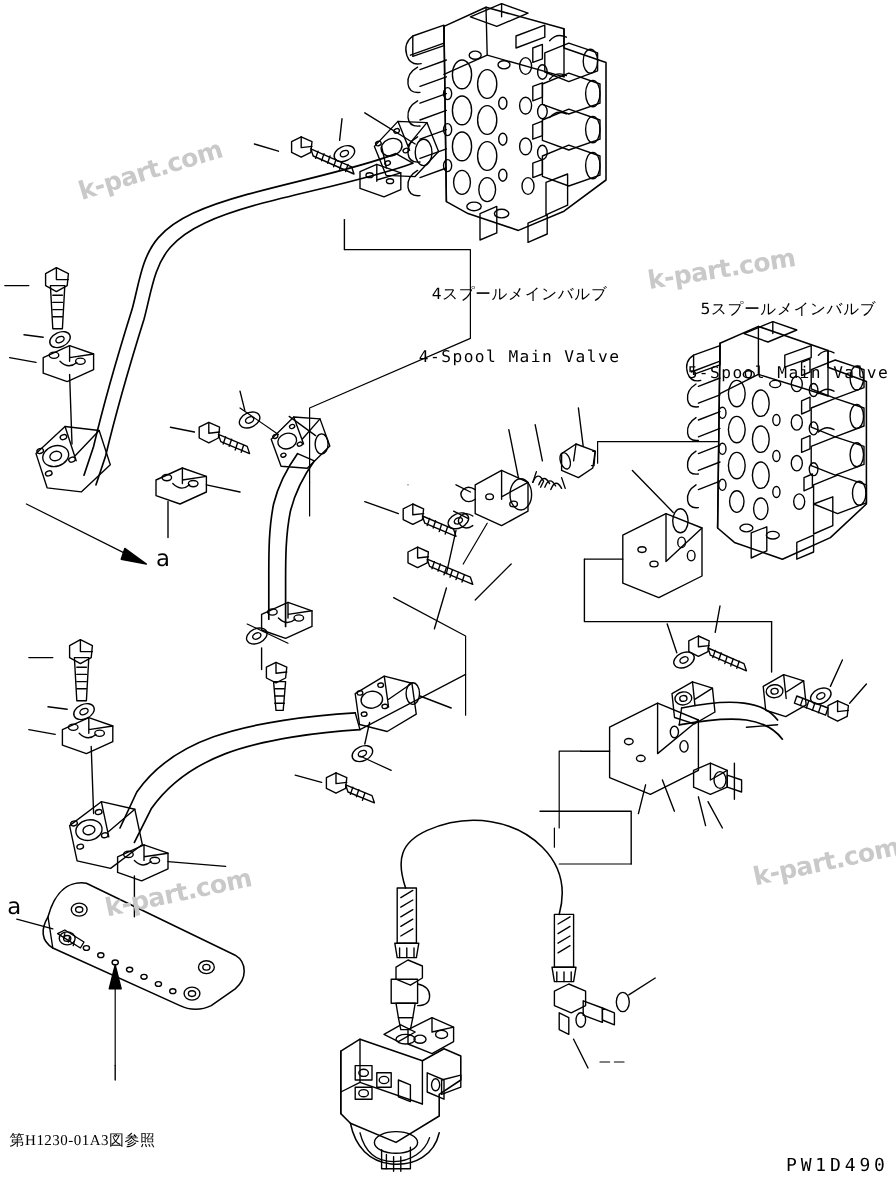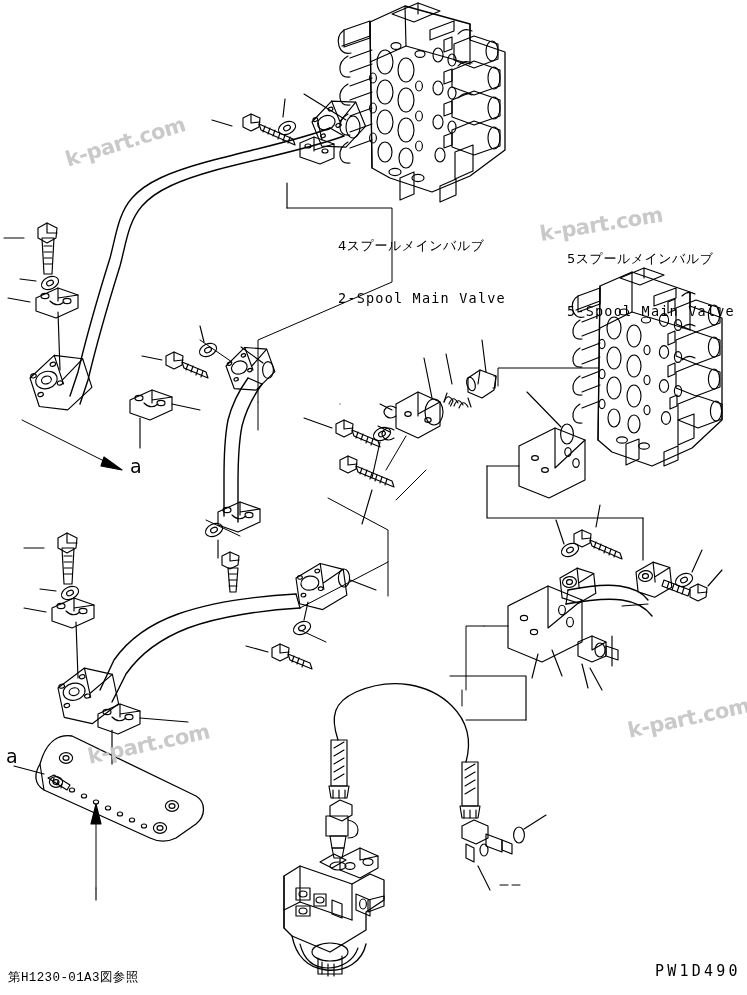--- a/index.html
+++ b/index.html
@@ -5,26 +5,26 @@
 <style>
   html,body{margin:0;padding:0;background:#fff;}
   body{width:747px;height:995px;position:relative;overflow:hidden;
        font-family:"DejaVu Sans Mono","Liberation Mono",monospace;color:#000;}
   #sheet{position:absolute;left:0;top:0;width:747px;height:995px;}
   svg.layer{position:absolute;left:0;top:0;width:747px;height:995px;}
   .lbl{position:absolute;white-space:pre;line-height:1.18;}
   .jp{font-family:"DejaVu Sans","Liberation Sans",sans-serif;font-size:13px;letter-spacing:0.5px;}
   .en{font-family:"DejaVu Sans Mono","Liberation Mono",monospace;font-size:13.5px;letter-spacing:1.2px;}
   .callout{font-family:"DejaVu Sans","Liberation Sans",sans-serif;font-size:19px;}
-  .jpref{font-family:Liberation Mono, monospace;font-size:12.5px;letter-spacing:0.4px;margin-top:28px;}
+  .jpref{font-family:Liberation Serif, serif;font-size:12.5px;letter-spacing:0.4px;}
   .dwg{font-family:"DejaVu Sans Mono","Liberation Mono",monospace;font-size:15px;letter-spacing:3.2px;}
   .wm{position:absolute;color:#c9c9c9;font-family:"DejaVu Sans","Liberation Sans",sans-serif;
       font-size:21px;font-weight:600;white-space:nowrap;transform-origin:left center;
       letter-spacing:-0.5px;}
-  .ctr{}
+  .ctr{text-align:center;}
 </style>
 </head>
 <body>
 
 <div id="sheet">
 
   <svg class="layer" viewBox="0 0 747 995">
     <defs>
       <g id="boltHexLong">
         <path d="M0,0 l8,-4 l9,4 l-1,9 l-8,4 l-8,-4 z"></path>
@@ -598,21 +598,21 @@
     </g>
   </svg>
 
   <div class="wm" style="left:66px;top:148px;transform:rotate(-17deg);">k-part.com</div>
   <div class="wm" style="left:540px;top:222px;transform:rotate(-9deg);">k-part.com</div>
   <div class="wm" style="left:88px;top:745px;transform:rotate(-12deg);">k-part.com</div>
   <div class="wm" style="left:628px;top:719px;transform:rotate(-12deg);">k-part.com</div>
 
   <div class="lbl ctr" style="left:338px;top:200px;width:190px;">
     <div class="jp">4スプールメインバルブ</div>
-    <div class="en">2-Spool Main Valve</div>
+    <div class="en">4-Spool Main Valve</div>
   </div>
 
   <div class="lbl ctr" style="left:567px;top:213px;width:180px;">
     <div class="jp">5スプールメインバルブ</div>
     <div class="en">5-Spool Main Valve</div>
   </div>
 
   <div class="lbl ctr" style="left:275px;top:957px;width:150px;">
     <div class="jp">旋回モータ</div>
     

